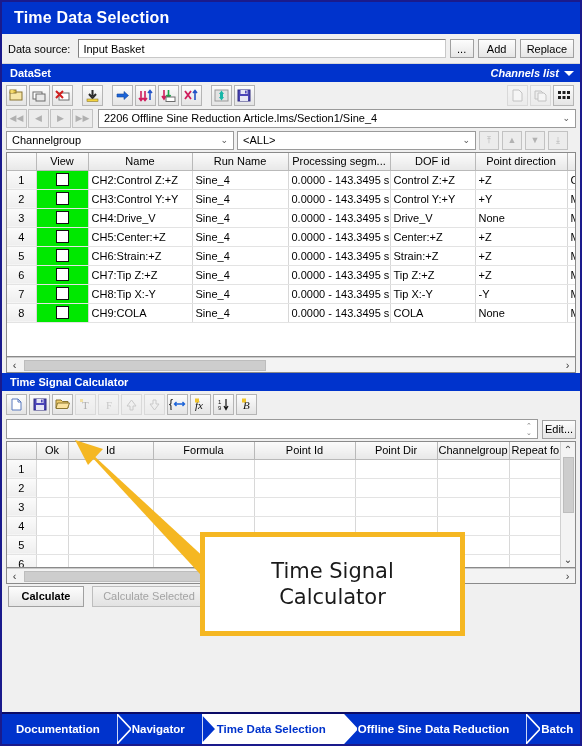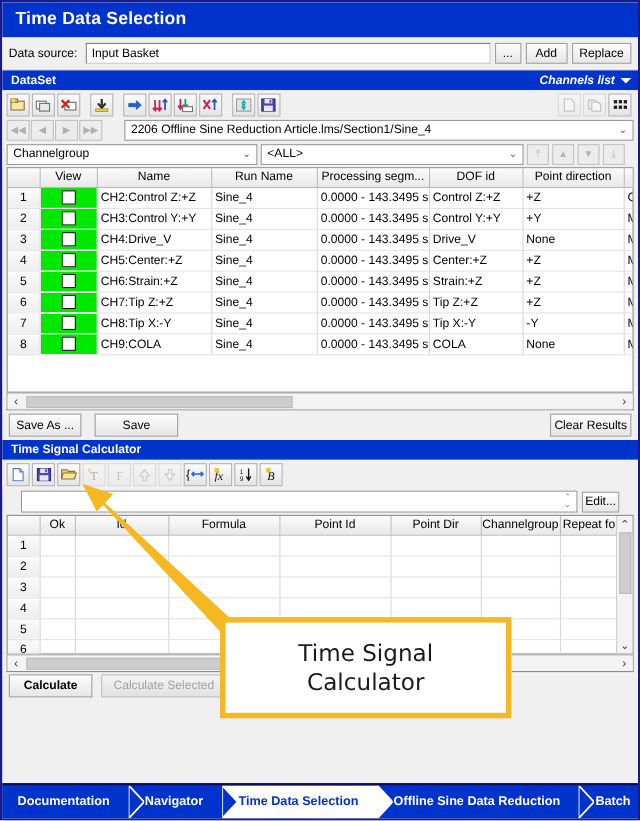--- a/index.html
+++ b/index.html
@@ -282,21 +282,21 @@
     display: flex; align-items: center;
     padding: 3px 6px;
     box-sizing: border-box;
     gap: 12px;
     height: 27px;
   }
   .btn-row .btn { min-width: 64px; }
   
   .formula-row {
     display: flex; align-items: center;
-    padding: 2px 17px;
+    padding: 2px 4px;
     gap: 4px;
     box-sizing: border-box;
     height: 24px;
   }
   .formula-input {
     flex: 1;
     height: 20px;
     background: #fff;
     border: 1px solid #9a9a9a;
     display: flex; align-items: center;
@@ -365,22 +365,22 @@
     position: absolute;
     right: -13px; top: 0; bottom: 0;
     width: 14px;
     z-index: 3;
   }
   .crumb .chev svg { display: block; }
   .crumb.active { background: #ffffff; color: #0033cc; }
   
   .callout {
     position: absolute;
-    left: 198px; top: 559px;
-    width: 265px; height: 92px;
+    left: 198px; top: 530px;
+    width: 265px; height: 104px;
     background: #ffffff;
     border: 5px solid #f5b722;
     box-sizing: border-box;
     display: flex;
     flex-direction: column;
     align-items: center;
     justify-content: center;
     z-index: 40;
   }
   .callout span {
@@ -518,21 +518,21 @@
         </g>
       </svg>
     </div>
   </div>
 
   <div class="path-row">
     <div class="navbtn">◀◀</div>
     <div class="navbtn">◀</div>
     <div class="navbtn">▶</div>
     <div class="navbtn">▶▶</div>
-    <div class="combo" style="flex:1; margin-left:19px;">
+    <div class="combo" style="flex:1; margin-left:4px;">
       <span>2206 Offline Sine Reduction Article.lms/Section1/Sine_4</span>
       <span class="arrow">⌄</span>
     </div>
   </div>
 
   <div class="cg-row">
     <div class="combo" style="width:228px;">
       <span>Channelgroup</span>
       <span class="arrow">⌄</span>
     </div>
@@ -658,26 +658,20 @@
   <div style="margin:0 4px; border:1px solid #8a8a8a; border-top:none; box-sizing:border-box;">
     <div class="hscroll">
       <div class="hs-arrow">‹</div>
       <div class="hs-track">
         <div class="hs-thumb" style="left:2px; width:242px;"></div>
       </div>
       <div class="hs-arrow">›</div>
     </div>
   </div>
 
-  <div class="btn-row">
-    <div class="btn" style="width:66px">Save As ...</div>
-    <div class="btn" style="width:76px">Save</div>
-    <div class="spacer"></div>
-    <div class="btn" style="width:74px">Clear Results</div>
-  </div>
 
   <div class="section-head">
     <span>Time Signal Calculator</span>
   </div>
 
   <div class="toolbar">
     <div class="tbtn">
       <svg width="13" height="13" viewBox="0 0 13 13">
         <path d="M2 1 H8 L11 4 V12 H2 Z" fill="#fff" stroke="#5a7bbf"></path>
         <path d="M8 1 V4 H11" fill="none" stroke="#5a7bbf"></path>

